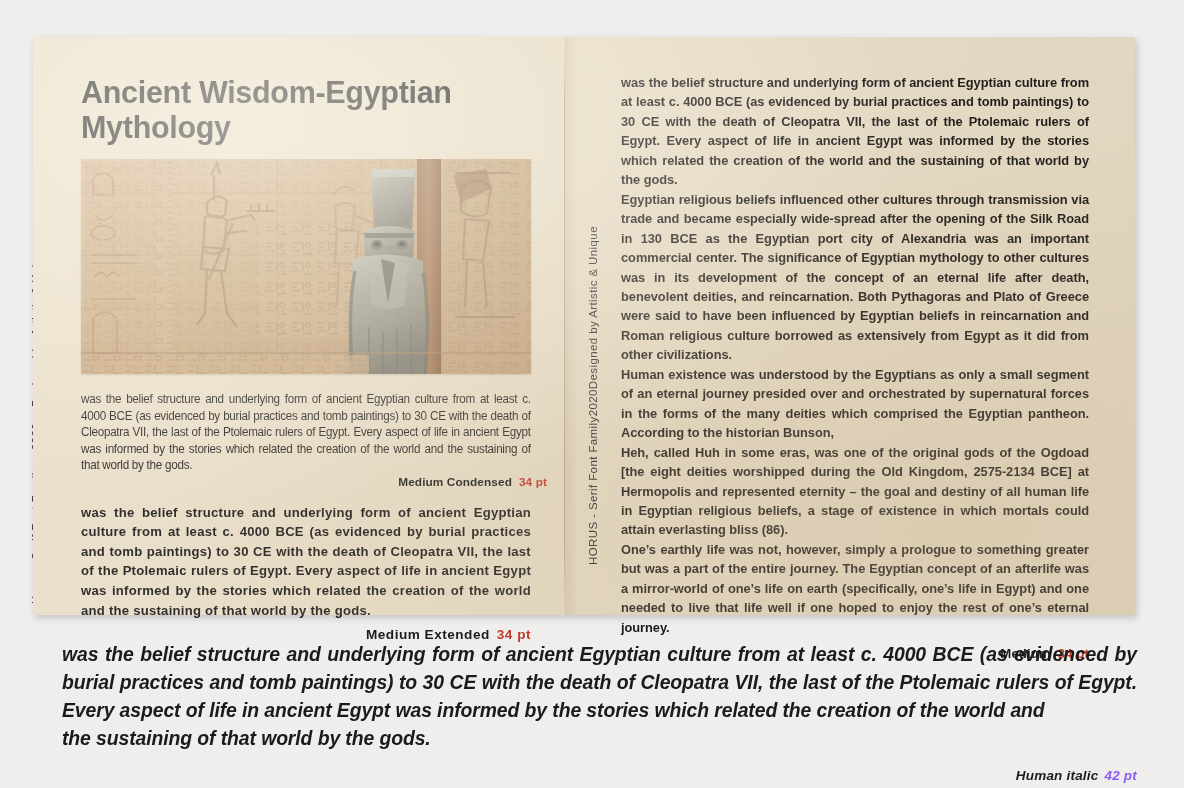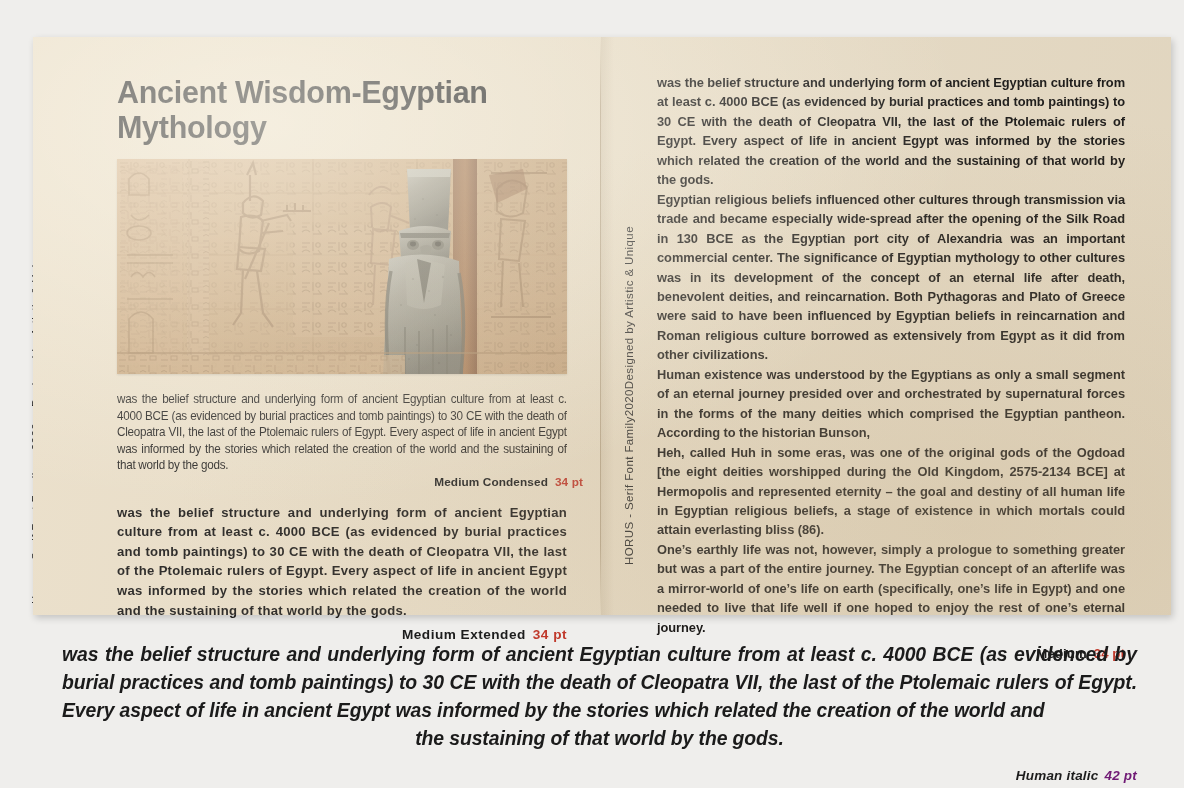--- a/index.html
+++ b/index.html
@@ -44,21 +44,20 @@
   
   #spread {
     position: absolute;
     left: 33px;
     top: 37px;
     width: 1102px;
     height: 578px;
     background: #e9ddc6;
     box-shadow: 2px 3px 7px rgba(0,0,0,.18);
     display: flex;
-    padding-left: 36px;
   }
   
   #spread::after {
     content: "";
     position: absolute;
     inset: 0;
     pointer-events: none;
     background:
       radial-gradient(ellipse at 20% 15%, rgba(255,252,242,.55), rgba(255,252,242,0) 55%),
       radial-gradient(ellipse at 82% 85%, rgba(198,176,139,.30), rgba(198,176,139,0) 60%),
@@ -169,31 +168,31 @@
   #copy-italic {
     font-size: 19.4px;
     line-height: 1.44;
     font-style: italic;
     font-weight: 700;
     letter-spacing: -0.1px;
     color: #1b1b1b;
     text-align: justify;
     text-justify: inter-word;
   }
-  #copy-italic .lastline { display: block; text-align: center; }
+  #copy-italic .lastline { display: block; text-align: left; }
   #label-italic {
     margin-top: 15px;
     text-align: right;
     font-style: italic;
     font-size: 13.5px;
     font-weight: 600;
     color: #1c1c1c;
     letter-spacing: .2px;
   }
-  #label-italic .pt { color: #701a75; margin-left: 6px; font-weight: 700; }
+  #label-italic .pt { color: #8b5cf6; margin-left: 6px; font-weight: 700; }
 </style>
 </head>
 <body>
 
 <div id="canvas">
 
   <div class="vertical-credit" id="margin-credit">
     <span>Horus - Serif Font Family</span><span class="sep"></span><span>2020</span><span class="sep"></span><span>Designed by Artistic &amp; Unique</span>
   </div>
 

